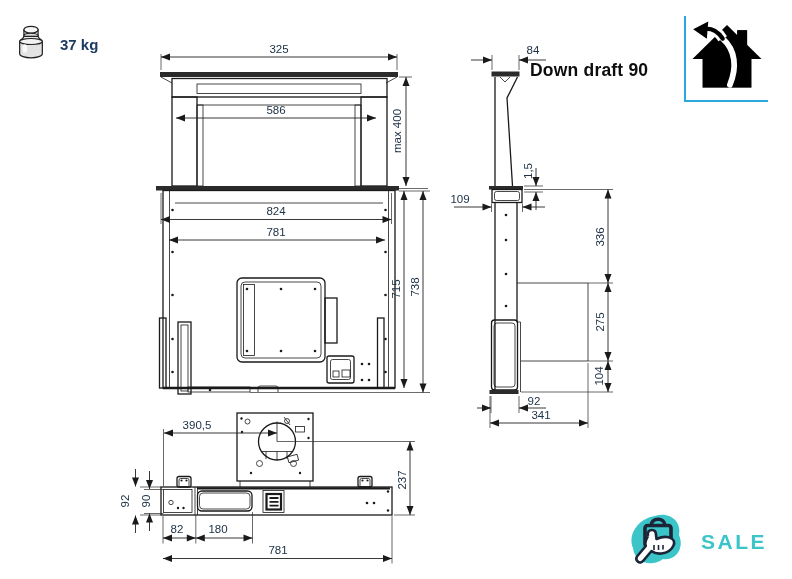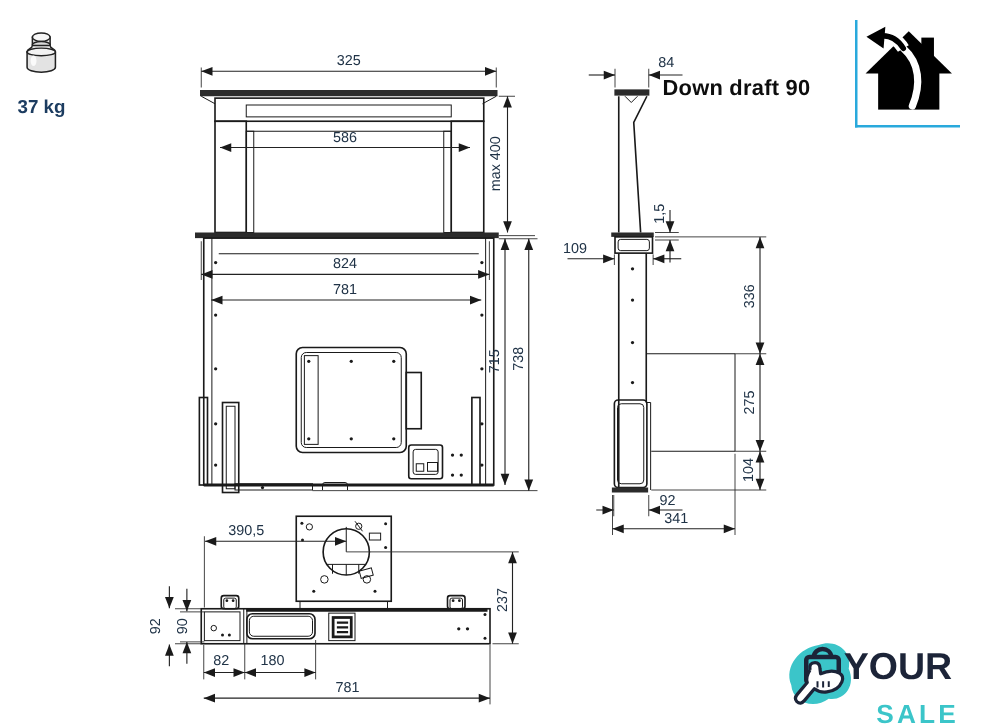--- a/index.html
+++ b/index.html
@@ -2,21 +2,21 @@
 <html><head>
 <meta charset="utf-8">
 <style>
   html,body{margin:0;padding:0;}
   body{
     width:792px;height:579px;position:relative;background:#ffffff;overflow:hidden;
     font-family:"Liberation Sans", sans-serif;
   }
   .abs{position:absolute;}
   
-  .weight-badge{left:14px;top:24px;display:flex;align-items:center;gap:12px;flex-direction:column;}
+  .weight-badge{left:14px;top:24px;display:flex;align-items:center;gap:12px;}
   .weight-text{font-size:15px;font-weight:bold;color:var(--weight-text,#1c3c60);}
   
   .product-title{left:530px;top:20px;font-size:17.5px;font-weight:bold;color:#0d0d0d;letter-spacing:.2px;margin-top:40px;}
   
   .house-logo{left:684px;top:16px;width:82px;height:84px;
     border-left:2.5px solid var(--house-border-blue,#29a9dc);
     border-bottom:2.5px solid var(--house-border-blue,#29a9dc);
     display:flex;align-items:center;justify-content:center;}
   
   .dim{position:absolute;font-size:11.5px;color:var(--dim-text,#203347);
@@ -301,16 +301,15 @@
   <span>
     <svg width="62" height="62" viewBox="0 0 62 62">
       <path class="teal-fill" d="M30,7 C44,2 57,12 54,26 C60,40 50,52 38,50 C26,59 9,53 8,39 C2,24 15,9 30,7 z"></path>
       <path d="M26,17 C26,8 40,8 40,17" stroke="#1c2438" stroke-width="3.6" fill="none"></path>
       <rect x="20" y="16.5" width="26" height="21" rx="2.5" fill="none" stroke="#1c2438" stroke-width="3.6"></rect>
       <path d="M23,27 q-1,-6 4,-6 q4,0 4,5 l0.5,4 q9,-4 15,-0.5 q4,2.5 2,7 q-3,7 -12,8 q-6,0.7 -10,-2.5 l-8,9.5 q-3,3.5 -6,0.8 q-2.5,-2.6 0.3,-5.8 l8,-9.5 q-1.5,-4 2.2,-10" fill="#ffffff" stroke="#1c2438" stroke-width="2.6" stroke-linejoin="round"></path>
       <path d="M29,36 v5 M33.5,36 v5 M38,36 v4.5" stroke="#1c2438" stroke-width="1.6" fill="none"></path>
     </svg>
   </span>
   <span class="ys-text">
-    <div class="ys-line1">YOUR</div>
     <div class="ys-line2">SALE</div>
   </span>
 </div>
 
 </body></html>

